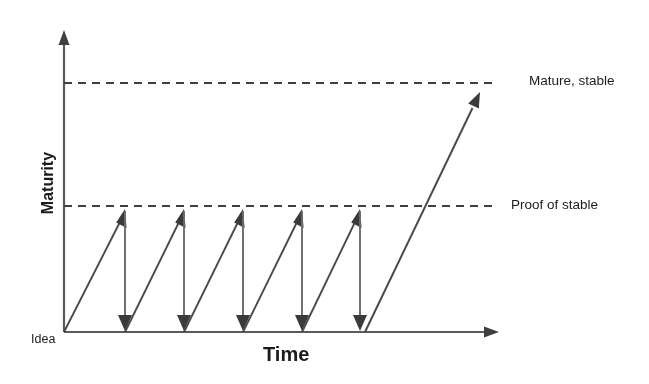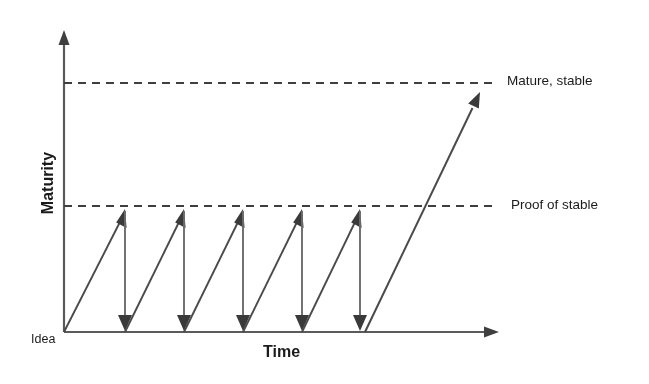--- a/index.html
+++ b/index.html
@@ -61,41 +61,41 @@
   }
   .label-text {
     position: absolute;
     color: #1b1b1b;
     font-family: "Liberation Sans", sans-serif;
     white-space: nowrap;
     line-height: 1;
     user-select: none;
   }
   #label-mature {
-    left: 507px;
+    left: 529px;
     top: 74px;
     font-size: 13.5px;
     font-weight: 400;
   }
   #label-poc {
     left: 511px;
     top: 198px;
     font-size: 13.5px;
     font-weight: 400;
   }
   #label-idea {
     left: 31px;
     top: 333px;
     font-size: 12.5px;
     font-weight: 400;
   }
   #label-time {
     left: 263px;
     top: 344px;
-    font-size: 16px;
+    font-size: 20px;
     font-weight: 700;
   }
   #label-maturity {
     left: -7px;
     top: 175px;
     width: 110px;
     text-align: center;
     font-size: 16px;
     font-weight: 700;
     transform: rotate(-90deg);

